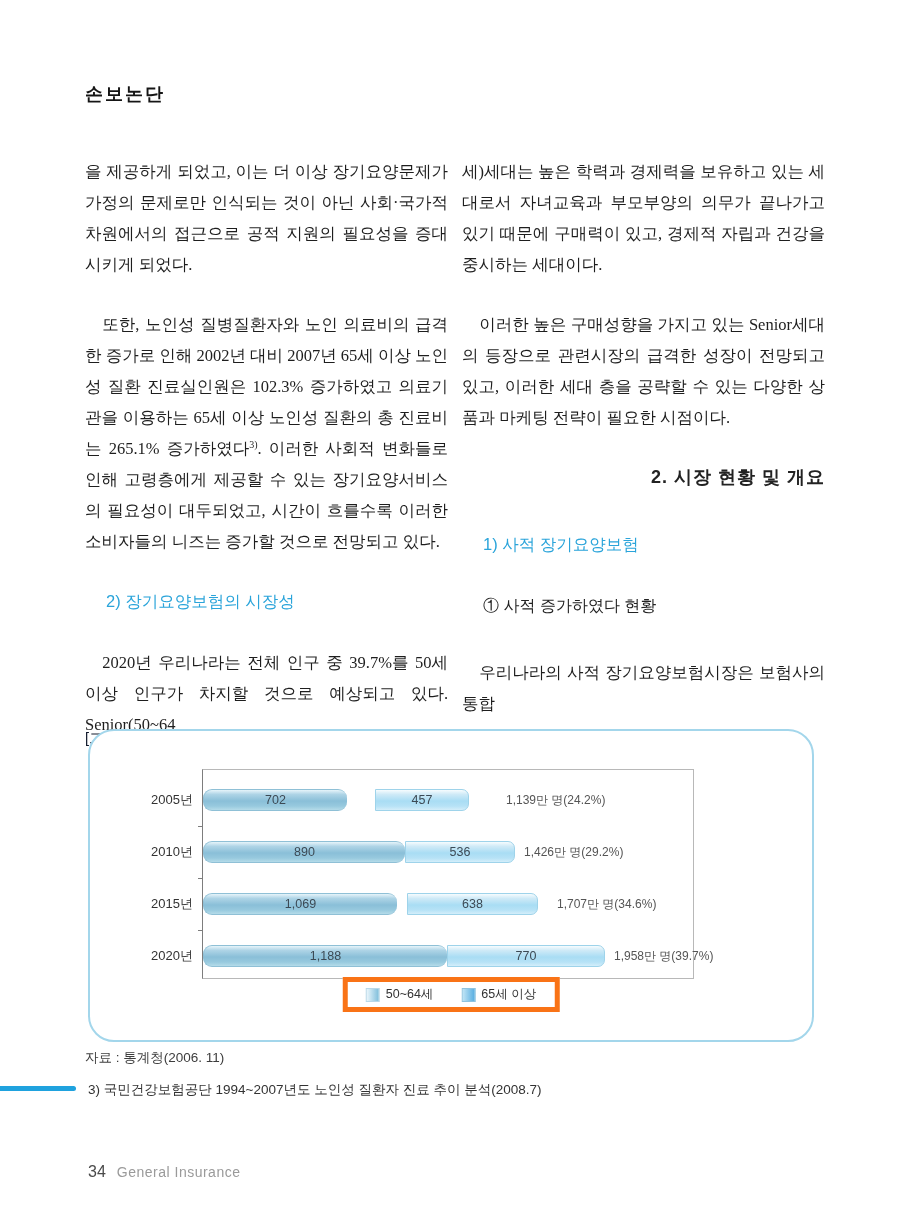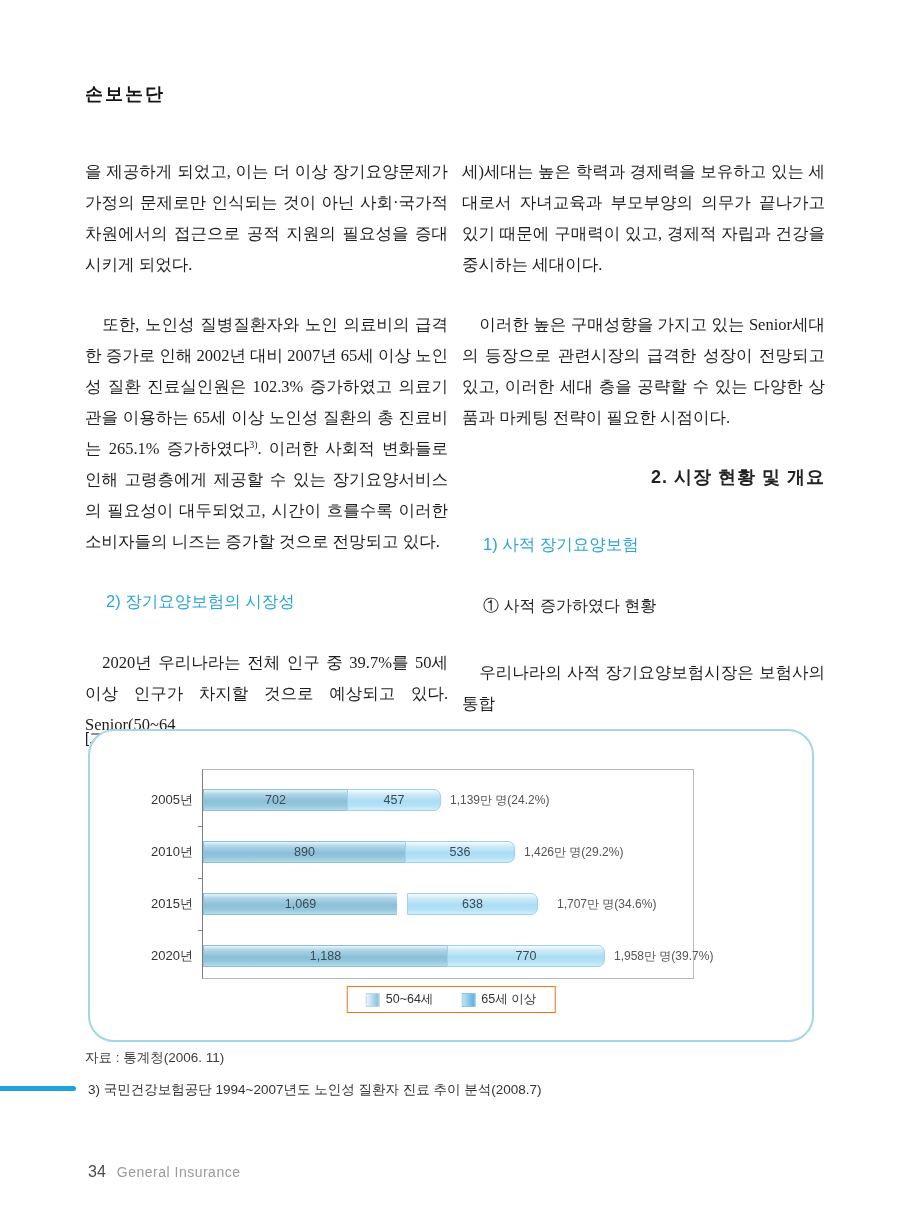--- a/index.html
+++ b/index.html
@@ -47,35 +47,35 @@
     position:absolute;left:112px;top:38px;width:490px;height:208px;
     border:1px solid #b8b8b8;border-left:1px solid #7d7d7d;
   }
   .bar-row{position:absolute;left:0;height:22px;display:flex;align-items:stretch;}
   .year{
     position:absolute;right:100%;margin-right:10px;width:70px;text-align:right;
     font-size:13px;color:#333;line-height:22px;white-space:nowrap;
   }
   .seg{
     display:flex;align-items:center;justify-content:center;
-    font-size:12.5px;color:#3c4a55;box-sizing:border-box;
+    font-size:12.5px;color:#3c4a55;box-sizing:border-box;border-radius:9px;
   }
   .seg1{
     background:linear-gradient(180deg,#e6f4fa 0%,#aed4e6 22%,#8abfd8 55%,#97c9de 80%,#b5dbe9 100%);
     border:1px solid #8fc0d6;border-right:none;
   }
   .seg2{
     background:linear-gradient(180deg,#f6fcfe 0%,#cfeaf7 22%,#a9ddf4 55%,#b6e2f6 80%,#d4eefa 100%);
     border:1px solid #9ed3ea;border-radius:0 7px 7px 0;
   }
   .total{margin-left:9px;white-space:nowrap;font-size:12px;color:#555;line-height:22px;}
   .tick{position:absolute;left:-5px;width:5px;height:1px;background:#7d7d7d;}
   .legend{
-    position:absolute;left:50%;transform:translateX(-50%);top:255px;
-    border:1px solid #f97316;display:flex;gap:28px;padding:4px 18px;
+    position:absolute;left:50%;transform:translateX(-50%);top:246px;
+    border:5px solid #f97316;display:flex;gap:28px;padding:4px 18px;
     font-size:12.5px;color:#333;align-items:center;background:#fff;white-space:nowrap;
   }
   .legend-item{display:flex;align-items:center;}
   .sw{width:12px;height:12px;margin-right:6px;display:inline-block;}
   .sw1{background:linear-gradient(90deg,#eaf6fc,#7fbedb);border:1px solid #b9d8e8;}
   .sw2{background:linear-gradient(90deg,#bfe4f5,#57ade0);border:1px solid #8fc4e0;}
   .fig-source{position:absolute;left:85px;top:1049px;font-size:13.5px;color:#3d3d3d;}
   .fn-bar{position:absolute;left:0;top:1086px;width:76px;height:5px;background:#1fa2de;border-radius:0 3px 3px 0;}
   .footnote{position:absolute;left:88px;top:1081px;font-size:13.5px;color:#333;}
   .page-footer{position:absolute;left:88px;top:1163px;display:flex;align-items:baseline;}
@@ -102,21 +102,21 @@
     <div class="h-section">2. 시장 현황 및 개요</div>
     <div class="h-blue">1) 사적 장기요양보험</div>
     <div class="h-item">① 사적 증가하였다 현황</div>
     <p class="indent">우리나라의 사적 장기요양보험시장은 보험사의 통합</p>
   </div>
 
   <div class="fig-caption">[그림 1] 50대 이상 인구의 증가추세</div>
 
   <div class="figure-box">
     <div class="plot">
-        <div class="bar-row" style="top: 19px;">
+        <div class="bar-row" style="top: 19px; gap: 28px;">
           <div class="year">2005년</div>
           <div class="seg seg1" style="width: 144px;">702</div>
           <div class="seg seg2" style="width: 94px;">457</div>
           <div class="total">1,139만 명(24.2%)</div>
         </div>
         <div class="tick" style="top: 56px;"></div>
         <div class="bar-row" style="top: 71px;">
           <div class="year">2010년</div>
           <div class="seg seg1" style="width: 202px;">890</div>
           <div class="seg seg2" style="width: 110px;">536</div>

